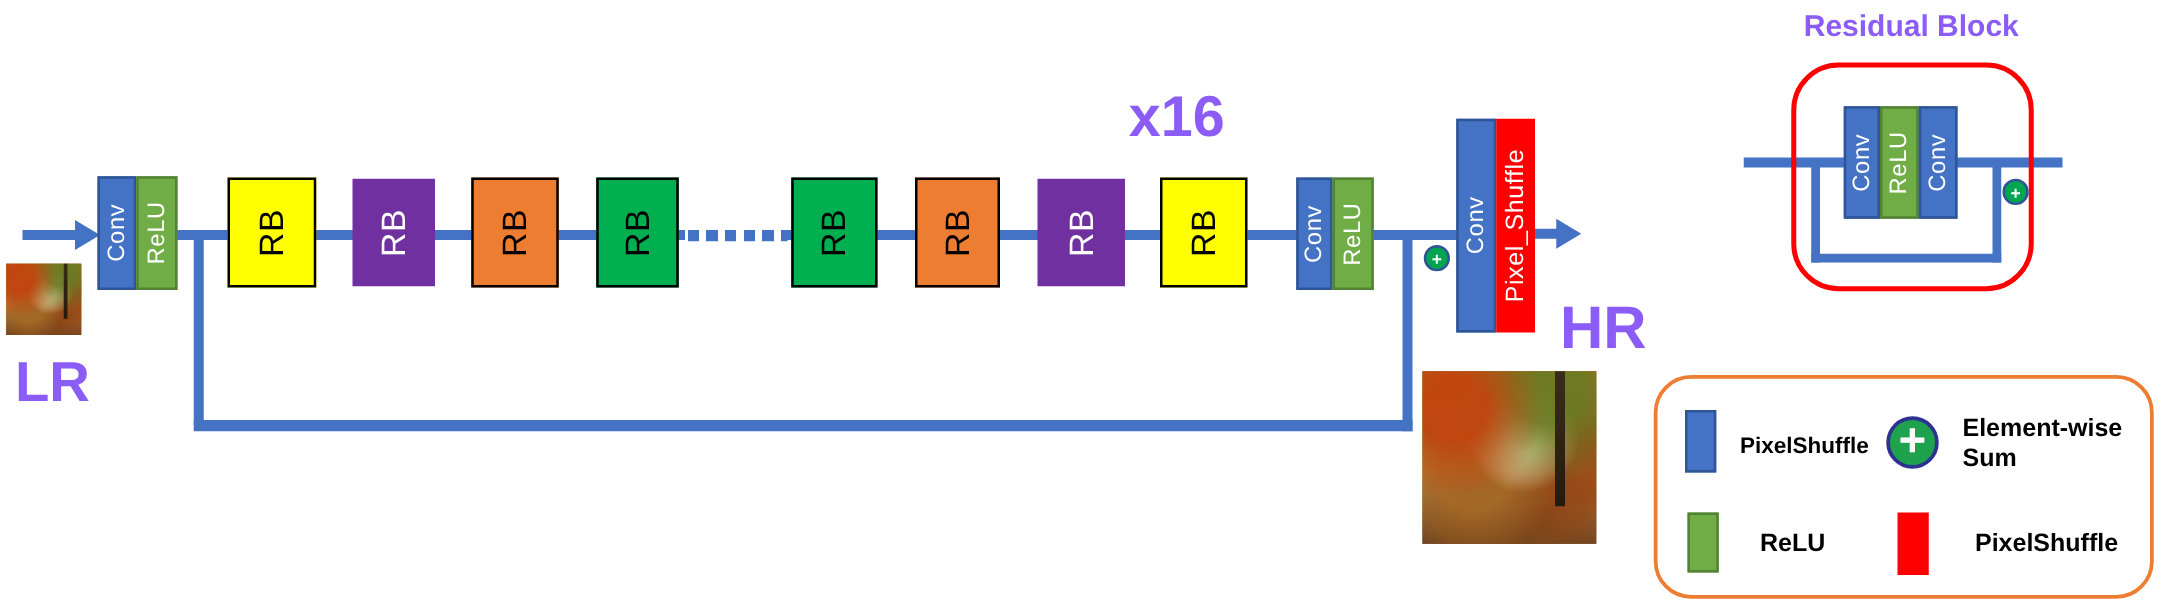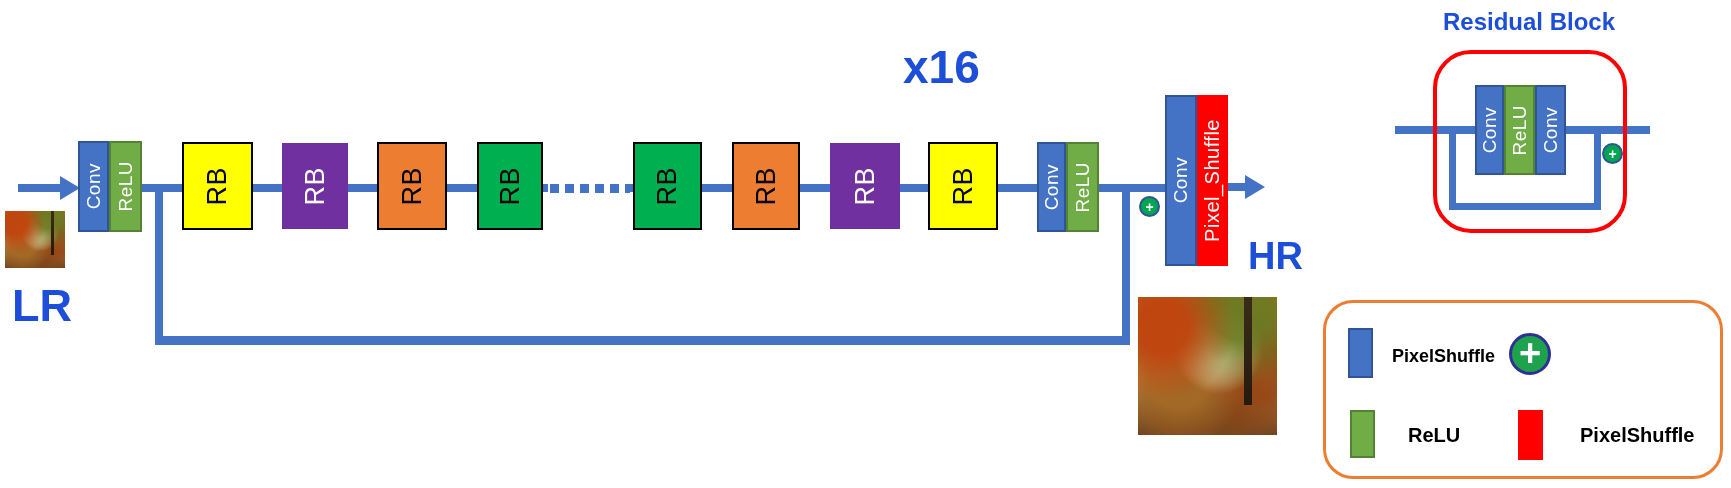--- a/index.html
+++ b/index.html
@@ -42,21 +42,21 @@
     display:flex;align-items:center;justify-content:center;
     font-size:14px;font-weight:bold;line-height:1;
   }
   .plus-lg{
     position:absolute;width:42px;height:42px;border-radius:50%;
     background:#1FA24D;border:3px solid #2E3192;color:#fff;
     display:flex;align-items:center;justify-content:center;
     font-size:38px;font-weight:bold;line-height:1;padding-bottom:3px;box-sizing:border-box;
   }
   
-  .big-label{position:absolute;color:#1d4ed8;font-weight:bold;}
+  .big-label{position:absolute;color:#8b5cf6;font-weight:bold;}
   
   .red-rounded{
     position:absolute;border:4px solid #FF0000;border-radius:38px;background:transparent;
   }
   .legend-box{
     position:absolute;border:3px solid #ED7D31;border-radius:30px;background:#fff;
   }
   .legend-label{position:absolute;color:#000;font-weight:bold;}
   .swatch{position:absolute;box-sizing:border-box;}
   
@@ -121,21 +121,21 @@
   <div class="block rb rb-orange" style="left:732px;top:142px;width:68px;height:88px;">
     <span class="vtext">RB</span>
   </div>
   <div class="block rb rb-purple" style="left:830px;top:143px;width:70px;height:86px;">
     <span class="vtext">RB</span>
   </div>
   <div class="block rb rb-yellow" style="left:928px;top:142px;width:70px;height:88px;">
     <span class="vtext">RB</span>
   </div>
 
-  <div class="big-label" style="left:903px;top:40px;font-size:46px;">x16</div>
+  <div class="big-label" style="left:903px;top:66px;font-size:46px;">x16</div>
 
   <div class="block conv-blue" style="left:1037px;top:142px;width:29px;height:90px;">
     <span class="vtext">Conv</span>
   </div>
   <div class="block relu-green" style="left:1066px;top:142px;width:33px;height:90px;">
     <span class="vtext">ReLU</span>
   </div>
 
   <div class="plus-sm" style="left:1139px;top:196px;">
     <span>+</span>
@@ -144,21 +144,21 @@
   <div class="block conv-blue" style="left:1165px;top:95px;width:32px;height:171px;">
     <span class="vtext">Conv</span>
   </div>
   <div class="block ps-red" style="left:1197px;top:95px;width:31px;height:171px;">
     <span class="vtext">Pixel_Shuffle</span>
   </div>
 
   <div class="photo" style="left:5px;top:211px;width:60px;height:57px;"></div>
   <div class="big-label" style="left:12px;top:280px;font-size:45px;">LR</div>
 
-  <div class="big-label" style="left:1248px;top:235px;font-size:38px;">HR</div>
+  <div class="big-label" style="left:1248px;top:235px;font-size:48px;">HR</div>
   <div class="photo" style="left:1138px;top:297px;width:139px;height:138px;"></div>
 
   <div class="big-label" style="left:1424px;top:8px;width:210px;text-align:center;font-size:24px;">Residual Block</div>
 
   <div class="wire" style="left:1395px;top:126px;width:255px;height:8px;"></div>
   <div class="wire" style="left:1449px;top:132px;width:7px;height:78px;"></div>
   <div class="wire" style="left:1449px;top:203px;width:152px;height:7px;"></div>
   <div class="wire" style="left:1594px;top:132px;width:7px;height:78px;"></div>
 
   <div class="red-rounded" style="left:1433px;top:50px;width:186px;height:175px;"></div>
@@ -178,20 +178,21 @@
   </div>
 
   <div class="legend-box" style="left:1323px;top:300px;width:394px;height:173px;"></div>
 
   <div class="swatch" style="left:1348px;top:328px;width:25px;height:50px;background:#4472C4;border:2px solid #2F5597;"></div>
   <div class="legend-label" style="left:1392px;top:346px;font-size:18px;">PixelShuffle</div>
 
   <div class="plus-lg" style="left:1509px;top:333px;">
     <span>+</span>
   </div>
+  <div class="legend-label" style="left:1570px;top:331px;width:140px;font-size:20px;line-height:1.2;">Element-wise Sum</div>
 
   <div class="swatch" style="left:1350px;top:410px;width:25px;height:48px;background:#70AD47;border:2px solid #548235;"></div>
   <div class="legend-label" style="left:1408px;top:424px;font-size:20px;">ReLU</div>
 
   <div class="swatch" style="left:1518px;top:410px;width:25px;height:50px;background:#FF0000;"></div>
   <div class="legend-label" style="left:1580px;top:424px;font-size:20px;">PixelShuffle</div>
 
 </div>
 
 </body></html>

